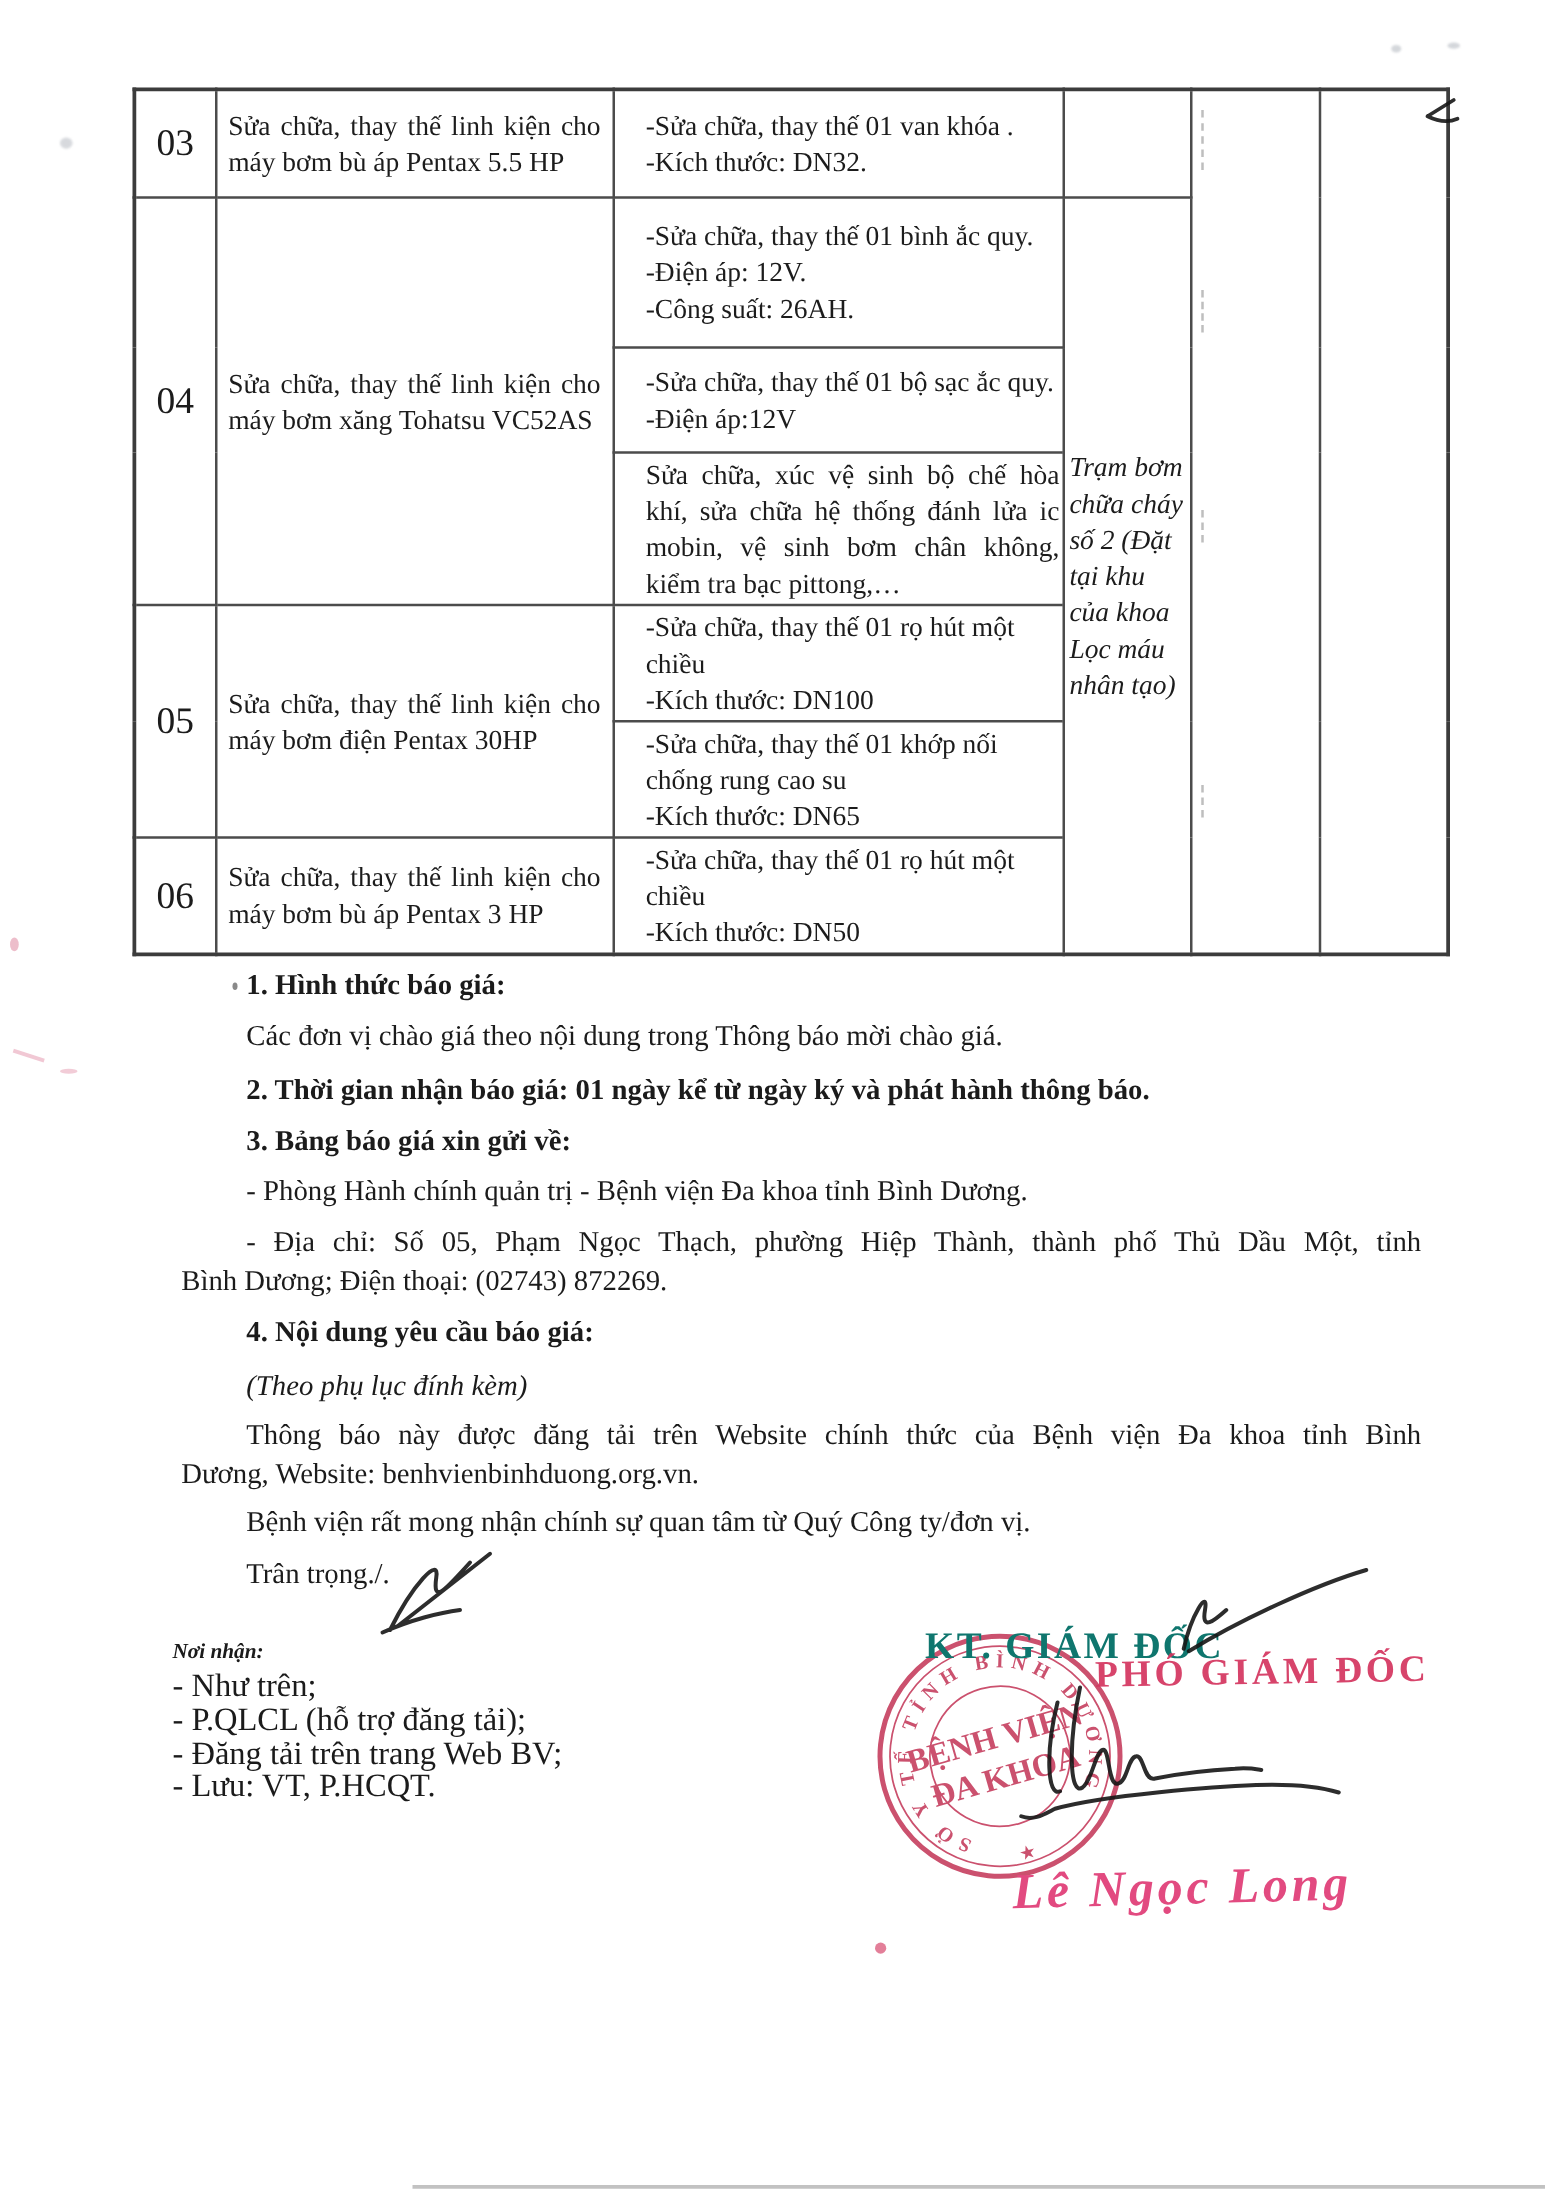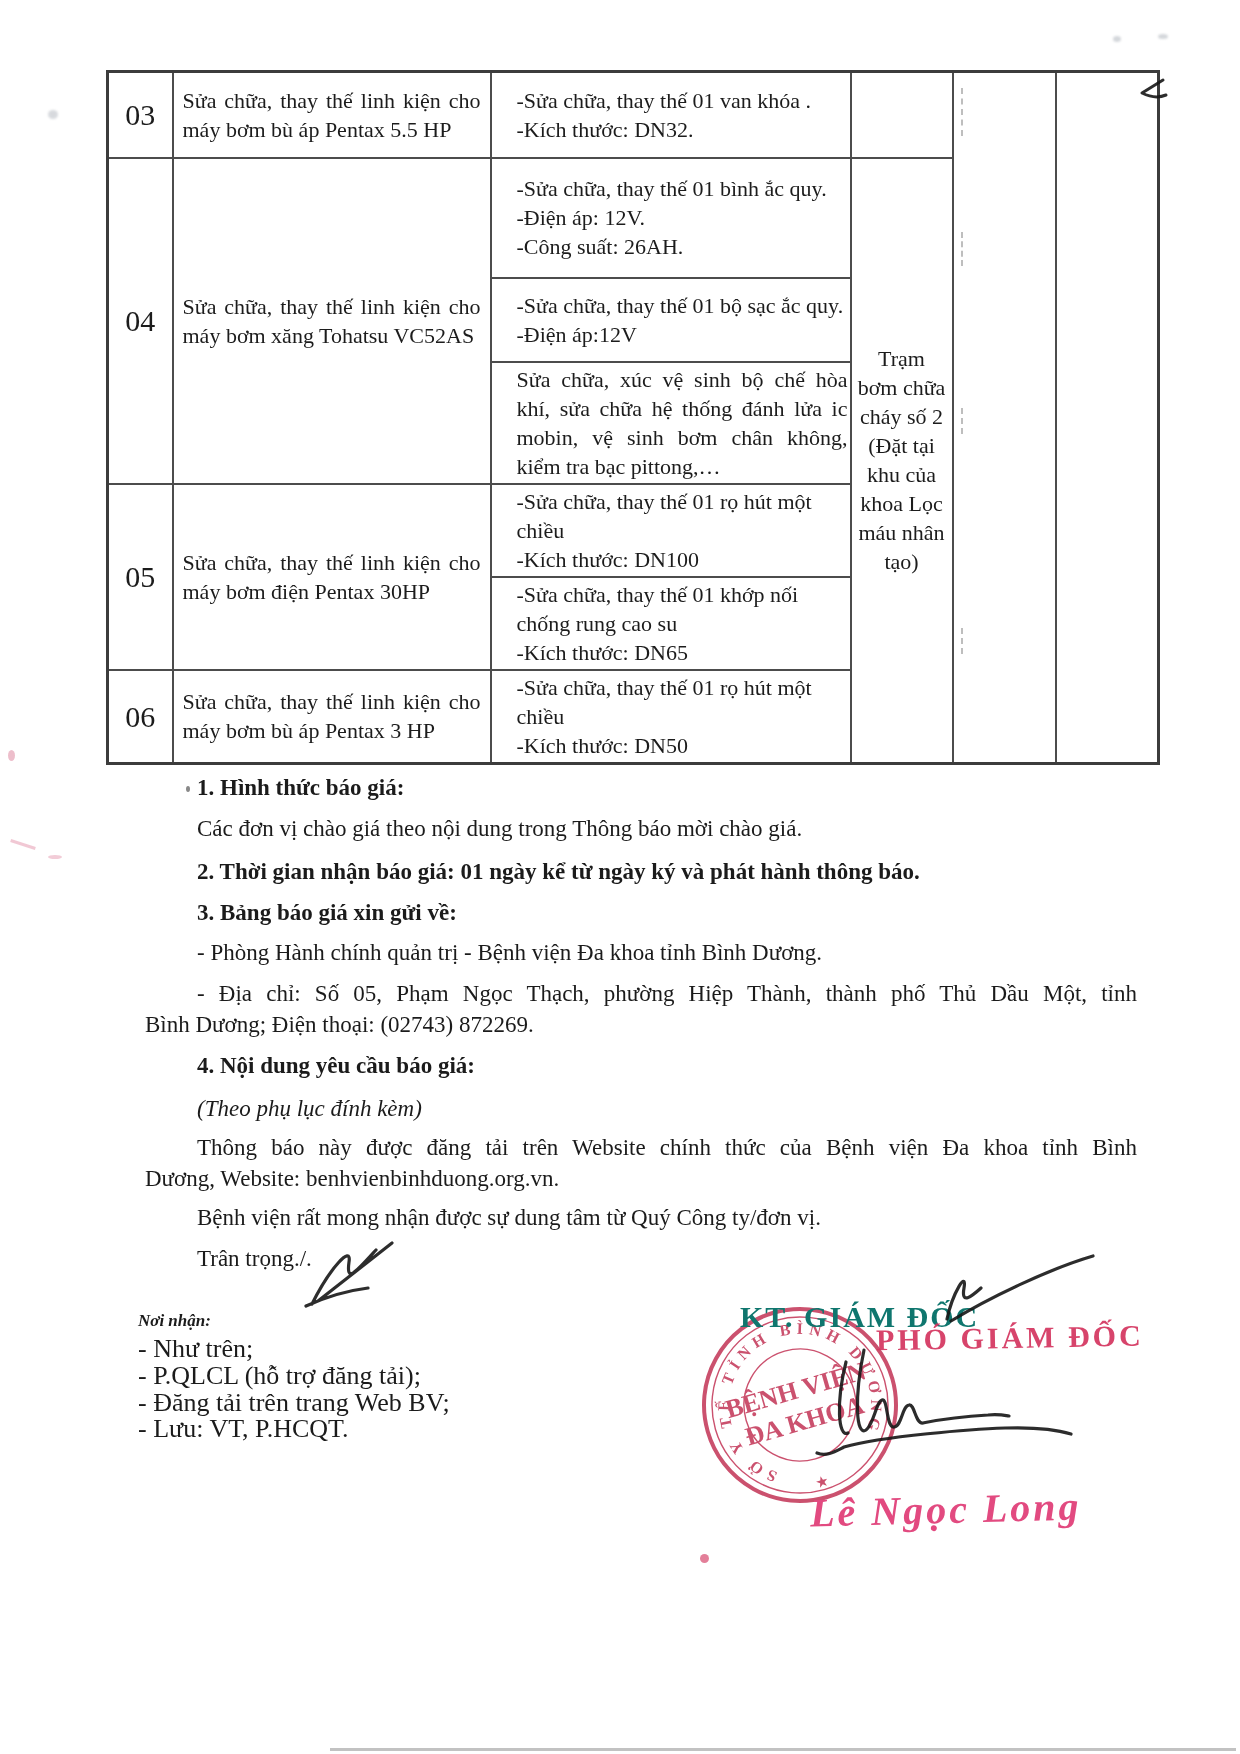--- a/index.html
+++ b/index.html
@@ -9,21 +9,21 @@
   
   .quote-table{position:absolute;left:106px;top:70px;width:1051px;
        border-collapse:collapse;table-layout:fixed;
        font-size:22px;line-height:29px;color:#1c1c1c;}
   .quote-table td{border:2px solid #4c4c4c;vertical-align:middle;overflow:hidden;}
   .quote-table{border:3px solid #3c3c3c;}
   .cell-stt{text-align:center;font-size:30px;}
   .cell-desc{text-align:justify;padding:2px 9px;}
   .cell-det{padding:2px 2px 2px 25px;text-align:left;}
   .cell-det.just div{text-align:justify;}
-  .cell-loc{text-align:center;padding:0 4px;line-height:29px;}
+  .cell-loc{text-align:left;padding:0 4px;line-height:29px;font-style:italic;}
   .cell-extra{background:transparent;}
   
   .para{position:absolute;left:145px;width:992px;font-size:23px;line-height:31px;
         white-space:nowrap;}
   .para.indent{text-indent:52px;}
   .para.bold{font-weight:bold;}
   .para.italic{font-style:italic;}
   .para.stretch{white-space:normal;text-align:justify;text-align-last:justify;}
   
   .foot{position:absolute;left:138px;font-size:26px;line-height:26px;white-space:nowrap;}
@@ -115,21 +115,21 @@
 <div class="para indent" style="top:813px">Các đơn vị chào giá theo nội dung trong Thông báo mời chào giá.</div>
 <div class="para indent bold" style="top:856px">2. Thời gian nhận báo giá: 01 ngày kể từ ngày ký và phát hành thông báo.</div>
 <div class="para indent bold" style="top:897px">3. Bảng báo giá xin gửi về:</div>
 <div class="para indent" style="top:937px">- Phòng Hành chính quản trị - Bệnh viện Đa khoa tỉnh Bình Dương.</div>
 <div class="para indent stretch" style="top:978px">- Địa chỉ: Số 05, Phạm Ngọc Thạch, phường Hiệp Thành, thành phố Thủ Dầu Một, tỉnh</div>
 <div class="para" style="top:1009px">Bình Dương; Điện thoại: (02743) 872269.</div>
 <div class="para indent bold" style="top:1050px">4. Nội dung yêu cầu báo giá:</div>
 <div class="para indent italic" style="top:1093px">(Theo phụ lục đính kèm)</div>
 <div class="para indent stretch" style="top:1132px">Thông báo này được đăng tải trên Website chính thức của Bệnh viện Đa khoa tỉnh Bình</div>
 <div class="para" style="top:1163px">Dương, Website: benhvienbinhduong.org.vn.</div>
-<div class="para indent" style="top:1202px">Bệnh viện rất mong nhận được sự dung tâm từ Quý Công ty/đơn vị.</div>
+<div class="para indent" style="top:1202px">Bệnh viện rất mong nhận chính sự quan tâm từ Quý Công ty/đơn vị.</div>
 <div class="para indent" style="top:1243px">Trân trọng./.</div>
 
 <div class="foot foot-label" style="top:1308px">Nơi nhận:</div>
 <div class="foot" style="top:1336px">- Như trên;</div>
 <div class="foot" style="top:1363px">- P.QLCL (hỗ trợ đăng tải);</div>
 <div class="foot" style="top:1390px">- Đăng tải trên trang Web BV;</div>
 <div class="foot" style="top:1416px">- Lưu: VT, P.HCQT.</div>
 
 <div class="kt-line">KT. GIÁM ĐỐC</div>
 <div class="deputy-line" id="deputyLine" style="color: rgb(212, 53, 95);">PHÓ GIÁM ĐỐC</div>

